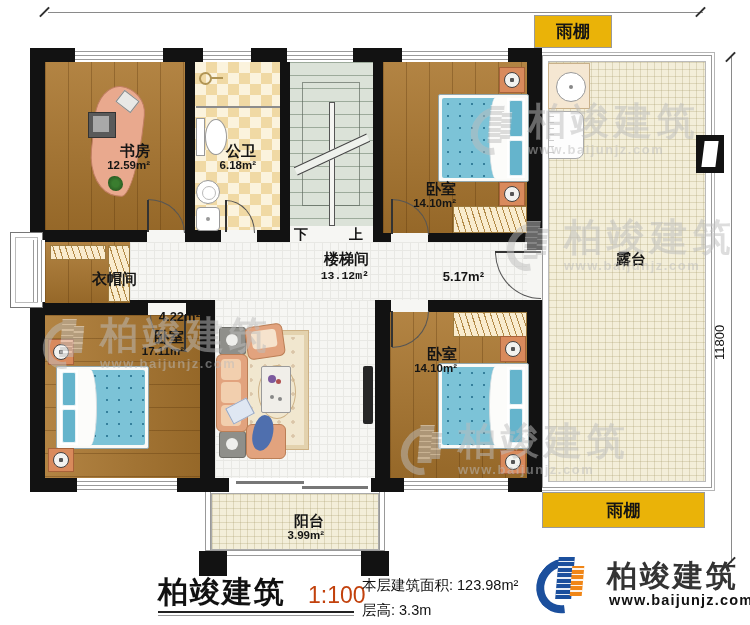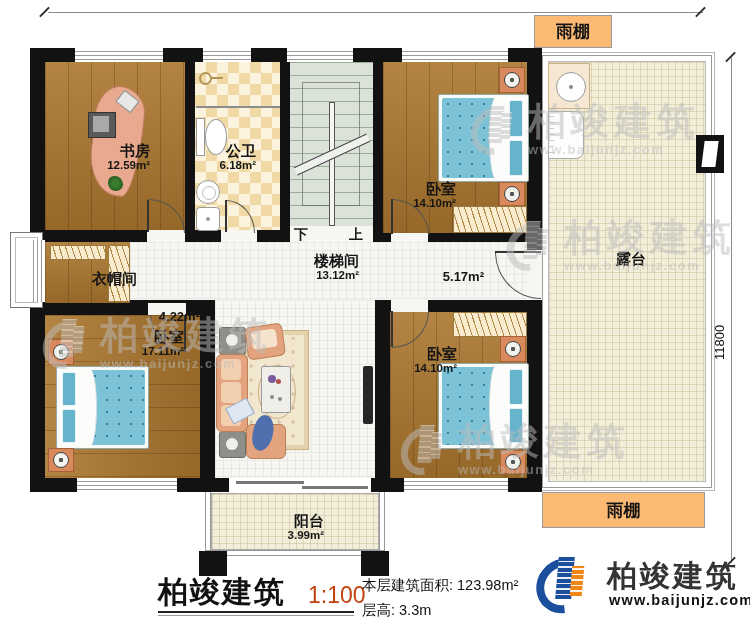--- a/index.html
+++ b/index.html
@@ -42,21 +42,21 @@
   
   .rlabel{position:absolute;text-align:right;font-weight:bold;color:#151515;line-height:1.15;z-index:20;}
   .rlabel .nm{font-size:15px;display:block;}
   .rlabel .ar{font-size:11.5px;display:block;}
   .biglbl{font-size:17px;}
   
   .dimline{background:#8a8a8a;position:absolute;}
   .tick{position:absolute;width:13px;height:2px;background:#2f2f2f;transform:rotate(-45deg);}
   .dimtxt{position:absolute;font-size:13px;color:#111;}
   
-  .cbox{position:absolute;background:#fdba74;border:1px solid #9a9a9a;box-sizing:border-box;display:flex;align-items:center;justify-content:center;font-weight:bold;font-size:17px;}
+  .cbox{position:absolute;background:#eab308;border:1px solid #9a9a9a;box-sizing:border-box;display:flex;align-items:center;justify-content:center;font-weight:bold;font-size:17px;}
   
   .wm{position:absolute;display:flex;align-items:flex-start;opacity:.5;z-index:30;pointer-events:none;}
   .wm .wmtxt{margin-left:6px;}
   .wm .wmbrand{font-size:38px;font-weight:bold;color:#bdbdbd;letter-spacing:5px;line-height:1.05;}
   .wm .wmurl{font-size:13px;font-weight:bold;color:#bdbdbd;letter-spacing:1.5px;}
   .lmark{position:relative;width:56px;height:58px;}
   .lmark .sw{position:absolute;inset:4px 6px;border:7px solid;border-color:transparent transparent #bdbdbd #bdbdbd;border-radius:50%;transform:rotate(38deg);}
   .lmark .t1{position:absolute;left:23px;top:3px;width:14px;height:38px;background:#bdbdbd;transform:skewX(-5deg);background-image:repeating-linear-gradient(0deg,transparent 0 4px,rgba(255,255,255,.9) 4px 5.5px);}
   .lmark .t2{position:absolute;left:35px;top:10px;width:10px;height:27px;background:#bdbdbd;transform:skewX(-5deg);background-image:repeating-linear-gradient(0deg,transparent 0 4px,rgba(255,255,255,.9) 4px 5.5px);}
   .logo-color .sw{border-color:transparent transparent #1b4f9d #1b4f9d;}
@@ -258,21 +258,21 @@
   <div class="abs" style="left:361px;top:551px;width:28px;height:25px;background:#121212;"></div>
 
   <div class="rlabel" style="left:60px;top:142px;width:90px;">
     <span class="nm">书房</span>
     <span class="ar">12.59m²</span>
   </div>
   <div class="rlabel" style="left:198px;top:142px;width:58px;">
     <span class="nm">公卫</span>
     <span class="ar">6.18m²</span>
   </div>
-  <div class="rlabel" style="left:269px;top:252px;width:90px;">
+  <div class="rlabel" style="left:279px;top:252px;width:90px;font-family:Liberation Mono, monospace;">
     <span class="nm">楼梯间</span>
     <span class="ar">13.12m²</span>
   </div>
   <div class="rlabel" style="left:290px;top:226px;width:18px;font-size:14px;">下</div>
   <div class="rlabel" style="left:345px;top:226px;width:18px;font-size:14px;">上</div>
   <div class="rlabel" style="left:394px;top:180px;width:62px;">
     <span class="nm">卧室</span>
     <span class="ar">14.10m²</span>
   </div>
   <div class="rlabel" style="left:45px;top:270px;width:92px;">

